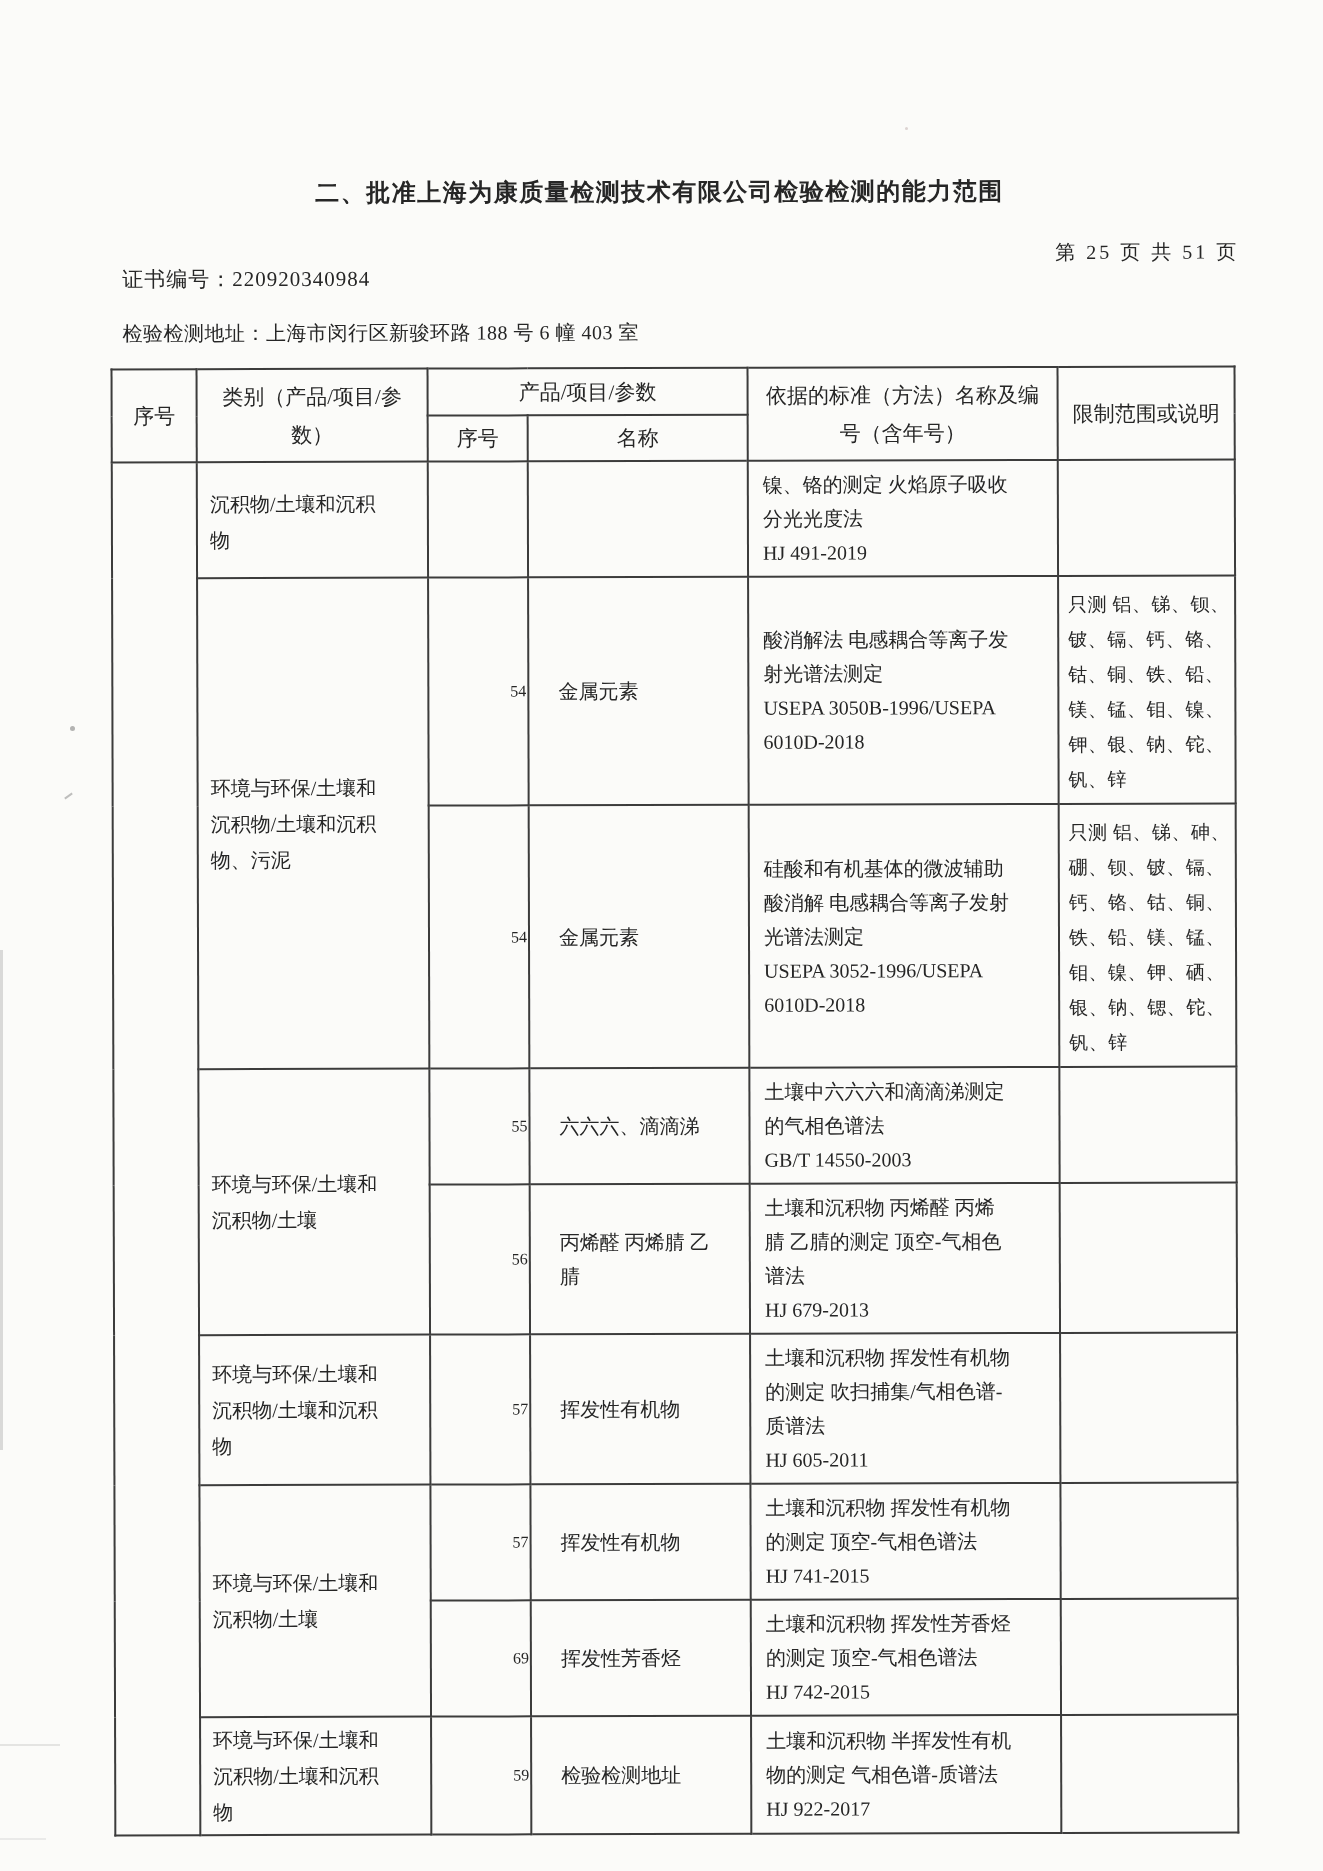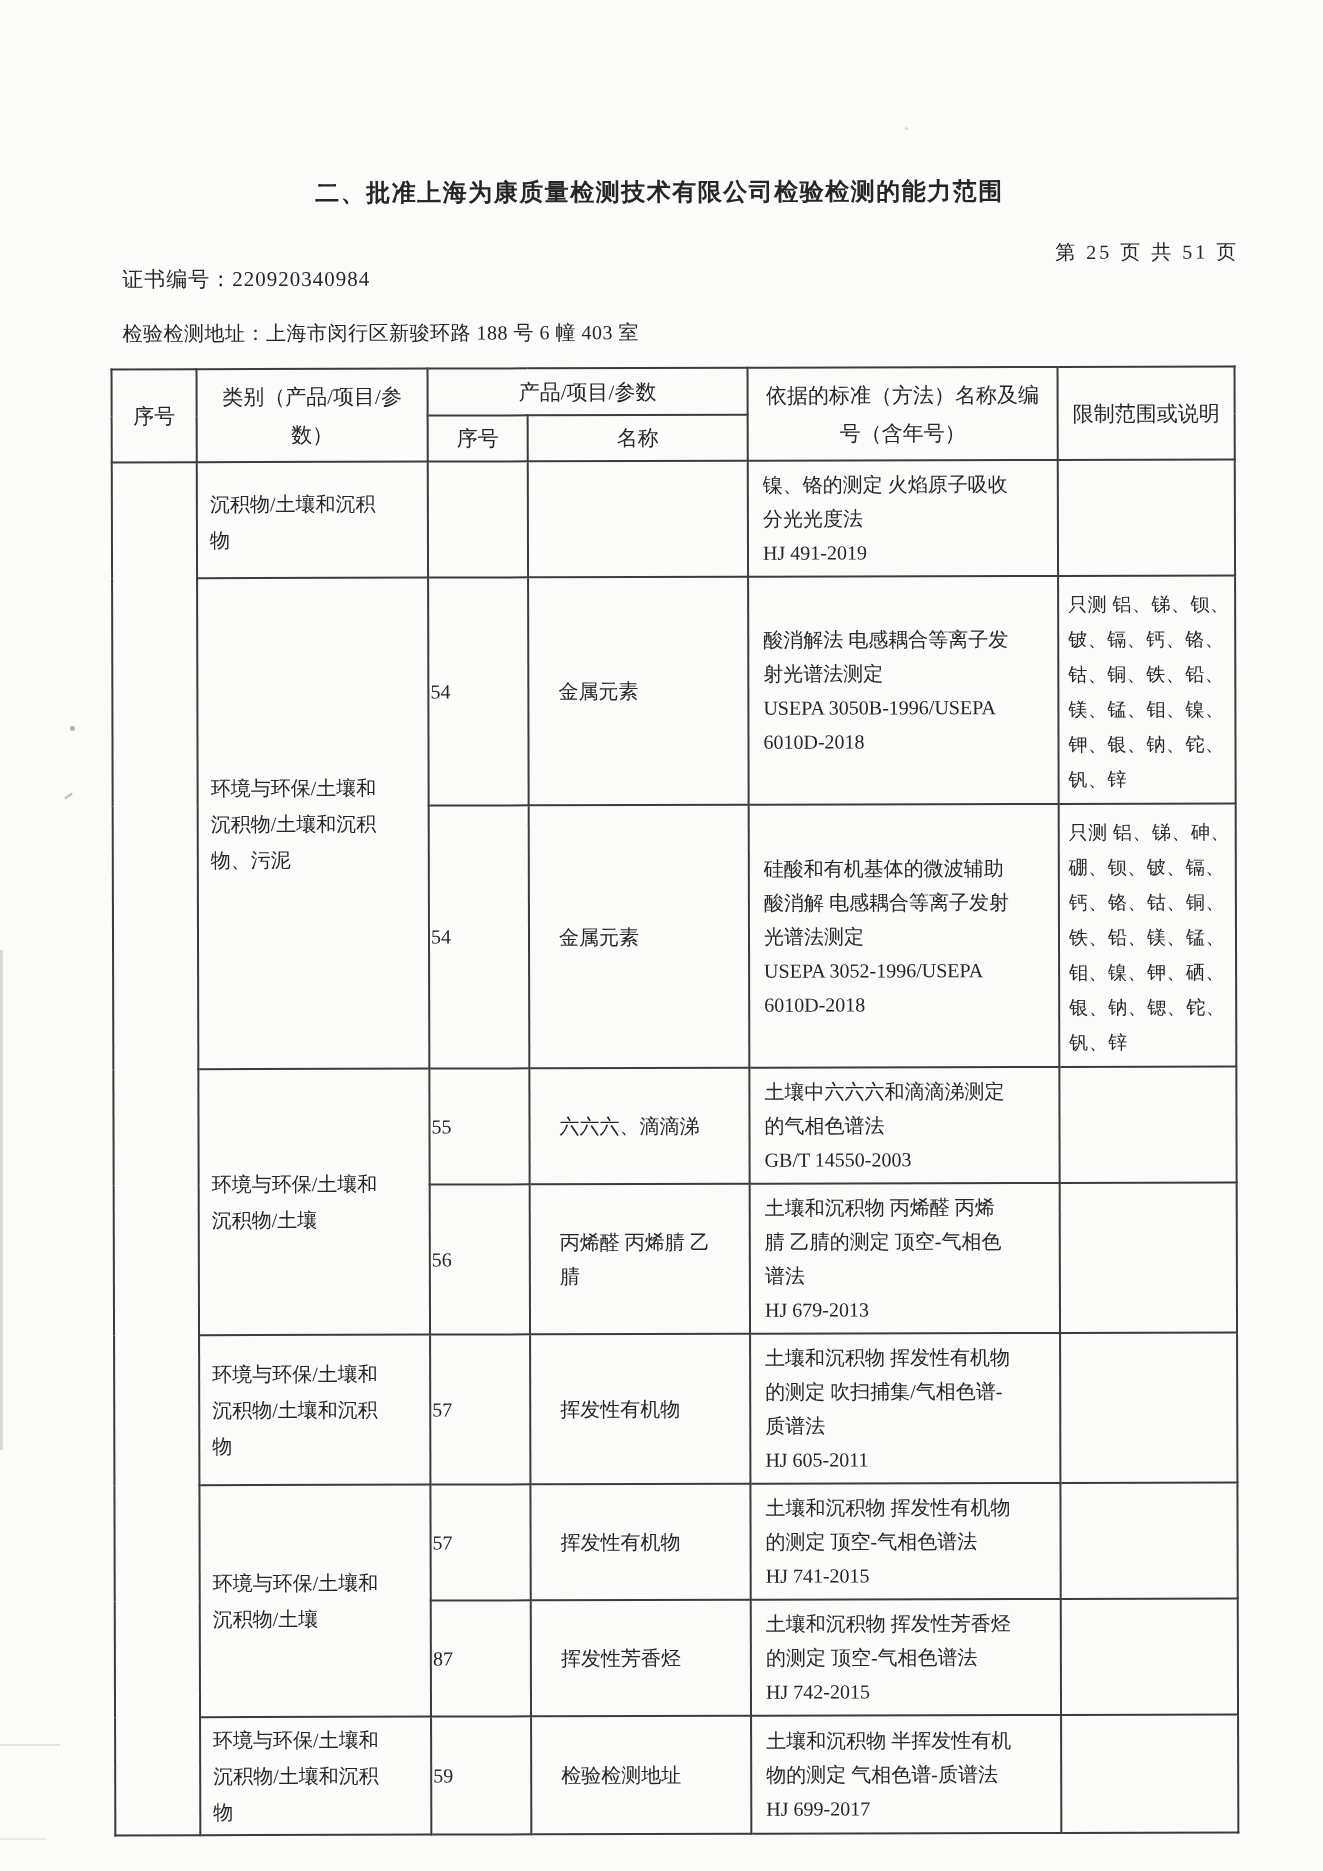--- a/index.html
+++ b/index.html
@@ -26,21 +26,21 @@
   }
   table.cap td, table.cap th{
     border:2px solid #3c3c3c;
     font-weight:normal;
     vertical-align:middle;
     overflow:hidden;
   }
   th.hd{font-size:21px;text-align:center;white-space:pre-line;line-height:38px;padding:2px;}
   td.c-cat{font-size:20px;text-align:left;padding:4px 6px 4px 12px;white-space:pre-line;line-height:36px;}
   td.c-cat-top{vertical-align:top;padding-top:8px;}
-  td.c-seq{font-size:20px;text-align:left;margin-top:36px;}
+  td.c-seq{font-size:16px;text-align:right;margin-top:36px;}
   td.c-name{font-size:20px;text-align:left;padding:4px 6px 4px 29px;white-space:pre-line;line-height:34px;}
   td.c-std{font-size:20px;text-align:left;padding:6px 4px 6px 14px;white-space:pre-line;line-height:34px;}
   td.c-restr{font-size:19px;text-align:left;padding:10px 3px 6px 9px;white-space:pre-line;line-height:35px;letter-spacing:0.5px;}
   td.c-empty{background:transparent;}
 
   
   .artifact{position:absolute;pointer-events:none;}
   .edge-line{left:0;top:950px;width:3px;height:500px;background:rgba(140,140,140,0.30);}
   .mark-1{left:70px;top:726px;width:5px;height:5px;border-radius:50%;background:rgba(90,90,90,0.45);}
   .mark-2{left:64px;top:795px;width:9px;height:2px;background:rgba(100,100,100,0.40);transform:rotate(-35deg);}
@@ -163,36 +163,36 @@
         <td class="c-cat" rowspan="2">环境与环保/土壤和
 沉积物/土壤</td>
         <td class="c-seq">57</td>
         <td class="c-name">挥发性有机物</td>
         <td class="c-std">土壤和沉积物 挥发性有机物
 的测定 顶空-气相色谱法
 HJ 741-2015</td>
         <td class="c-restr"></td>
       </tr>
       <tr style="height:107px">
-        <td class="c-seq">87</td>
+        <td class="c-seq">69</td>
         <td class="c-name">挥发性芳香烃</td>
         <td class="c-std">土壤和沉积物 挥发性芳香烃
 的测定 顶空-气相色谱法
 HJ 742-2015</td>
         <td class="c-restr"></td>
       </tr>
       <tr style="height:106px">
         <td class="c-cat">环境与环保/土壤和
 沉积物/土壤和沉积
 物</td>
         <td class="c-seq">59</td>
         <td class="c-name">检验检测地址</td>
         <td class="c-std">土壤和沉积物 半挥发性有机
 物的测定 气相色谱-质谱法
-HJ 699-2017</td>
+HJ 922-2017</td>
         <td class="c-restr"></td>
       </tr>
     </tbody>
   </table>
 </div>
 
 <div class="artifact edge-line"></div>
 <div class="artifact mark-1"></div>
 <div class="artifact mark-2"></div>
 <div class="artifact smudge-1"></div>

